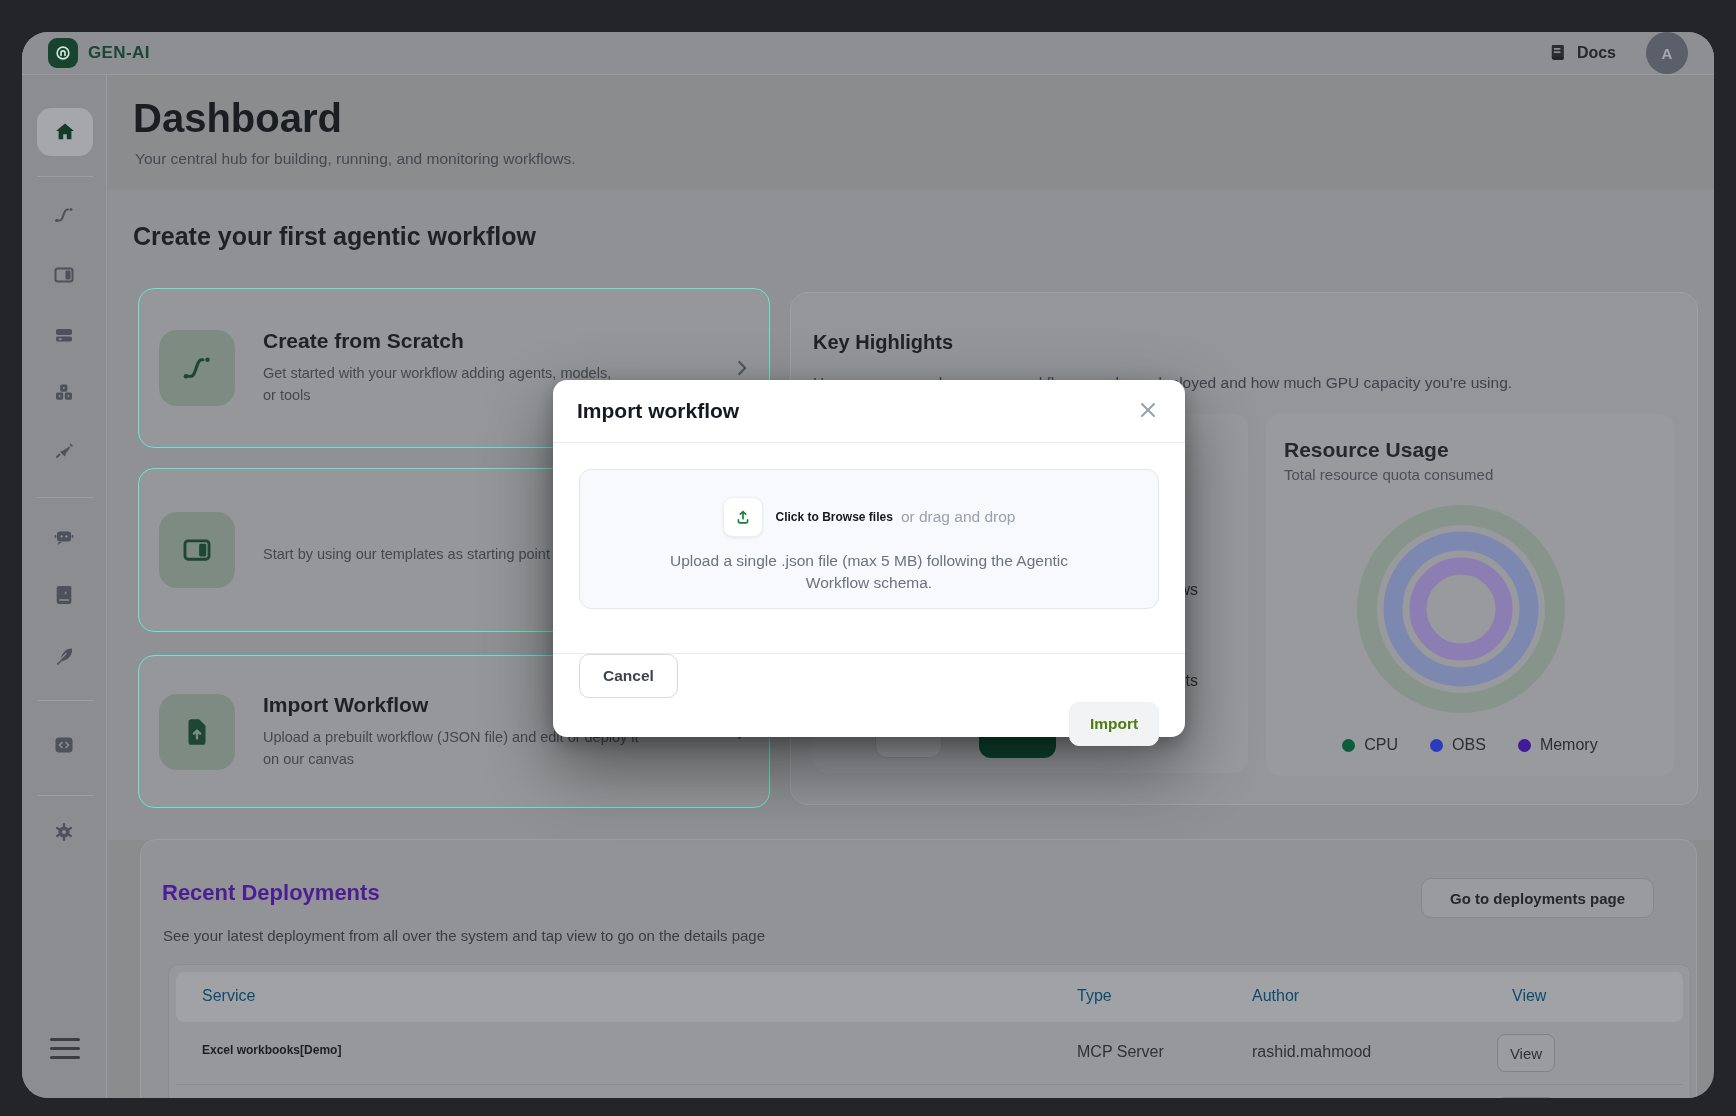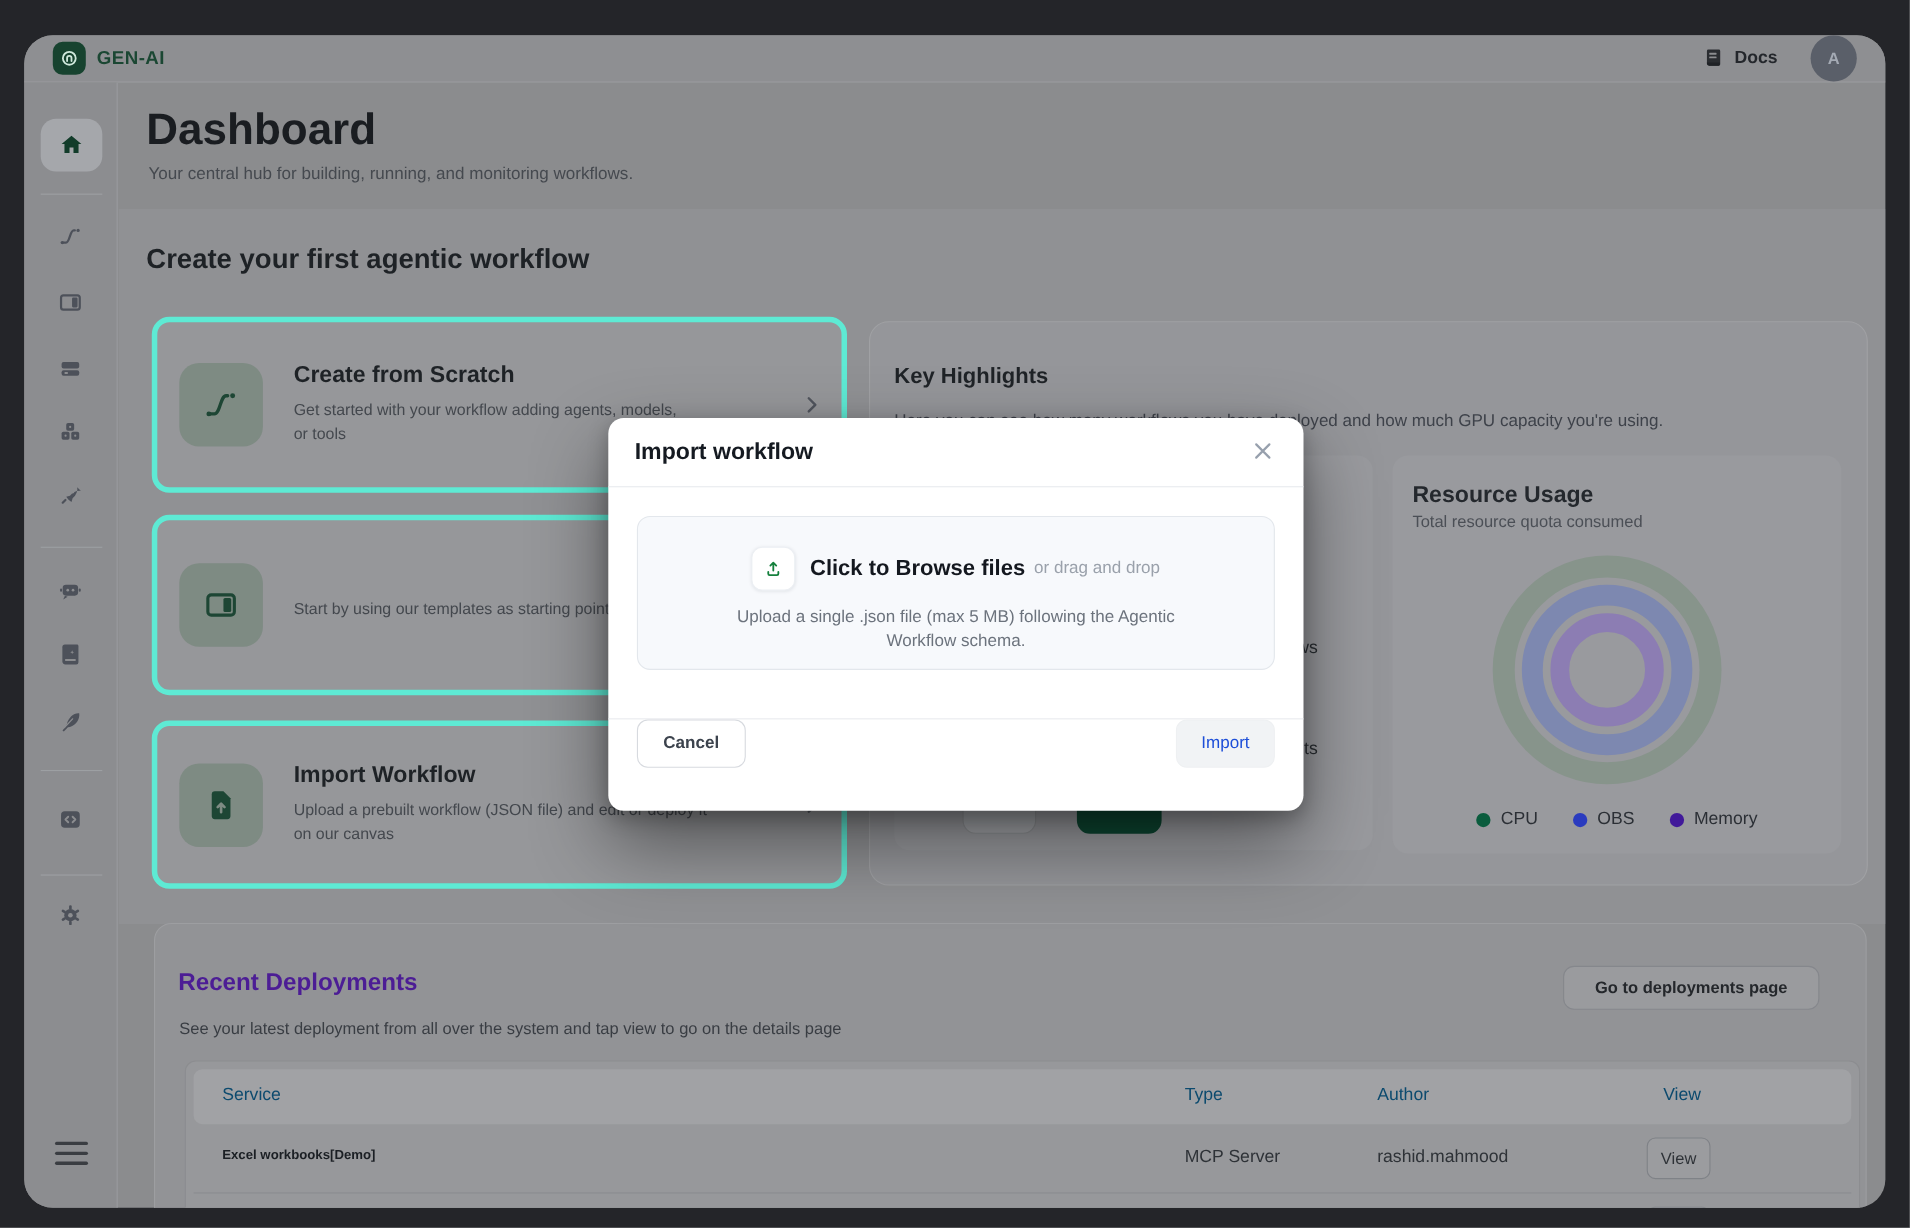--- a/index.html
+++ b/index.html
@@ -48,21 +48,21 @@
   .hamburger { position:absolute; left:28px; width:30px; }
   .hamburger i { display:block; height:3px; background:#3a3d42; border-radius:2px; margin-bottom:6px; }
   
   .page-title { position:absolute; left:111px; top:64px; font-size:40px; font-weight:700; color:#1a1d21; }
   .page-sub { position:absolute; left:113px; top:118px; font-size:15.5px; color:#45494f; }
   
   .panel1 { position:absolute; left:86px; top:158px; width:1606px; height:650px; background:#909194; }
   .section-heading { position:absolute; left:111px; top:190px; font-size:25px; font-weight:700; color:#1e2226; }
   .wf-card {
     position:absolute; left:116px; width:632px; background:#96979a;
-    border:5px solid #5eead4; border-radius:16px;
+    border:1px solid #5eead4; border-radius:16px;
     display:flex; align-items:center; padding:0 20px; cursor:pointer;
   }
   .wf-card .tile {
     width:76px; height:76px; border-radius:18px; background:#7e8b83; flex:none;
     display:flex; align-items:center; justify-content:center; color:#1d4634;
   }
   .wf-card .txt { margin-left:28px; width:380px; }
   .wf-card .t { font-size:21px; font-weight:700; color:#1e2226; }
   .wf-card .d { margin-top:10px; font-size:14.5px; line-height:1.5; color:#44484e; }
   .wf-card .chev { position:absolute; right:16px; top:50%; margin-top:-11px; color:#51555e; }
@@ -138,34 +138,34 @@
   .dropzone {
     height:140px; border-radius:12px; background:#f7f9fc; border:1px solid #e3e7ec;
     text-align:center; cursor:pointer;
   }
   .dz-row { margin-top:27px; display:flex; align-items:center; justify-content:center; }
   .dz-icon {
     width:40px; height:40px; background:#fff; border:1px solid #eceff3; border-radius:10px;
     box-shadow:0 1px 3px rgba(16,24,40,.08);
     display:flex; align-items:center; justify-content:center; color:#15803d;
   }
-  .dz-bold { margin-left:13px; font-size:20px; font-weight:700; color:#14181f; }
+  .dz-bold { margin-left:13px; font-size:12px; font-weight:700; color:#14181f; }
   .dz-gray { margin-left:8px; font-size:15.5px; color:#9aa1ab; }
   .dz-help { margin-top:13px; font-size:15.5px; line-height:1.42; color:#6c737d; }
   .modal-foot {
     position:absolute; left:0; right:0; bottom:0; height:84px;
     border-top:1px solid #e8eaee; display:flex; padding:0 26px;
   }
   .btn-cancel {
     height:44px; padding:0 23px; border-radius:10px; border:1px solid #d7dadf;
     background:#fff; font-size:15.5px; font-weight:600; color:#3c434d; font-family:inherit; cursor:pointer;
   }
   .btn-import {
     margin-left:auto; height:44px; width:90px; border-radius:10px; border:1px solid #eef0f2;
-    background:#f1f3f5; font-size:15.5px; font-weight:400; color:#1d4ed8; font-family:inherit;
+    background:#f1f3f5; font-size:15.5px; font-weight:700; color:#4d7c0f; font-family:inherit;margin-top:48px;
   }
 </style>
 </head>
 <body>
 
 <div class="window">
 
   <div class="topbar">
     <div class="logo-tile">
       <svg width="20" height="20" viewBox="0 0 24 24" fill="none" stroke="#cfe8db" stroke-width="2" stroke-linecap="round">

